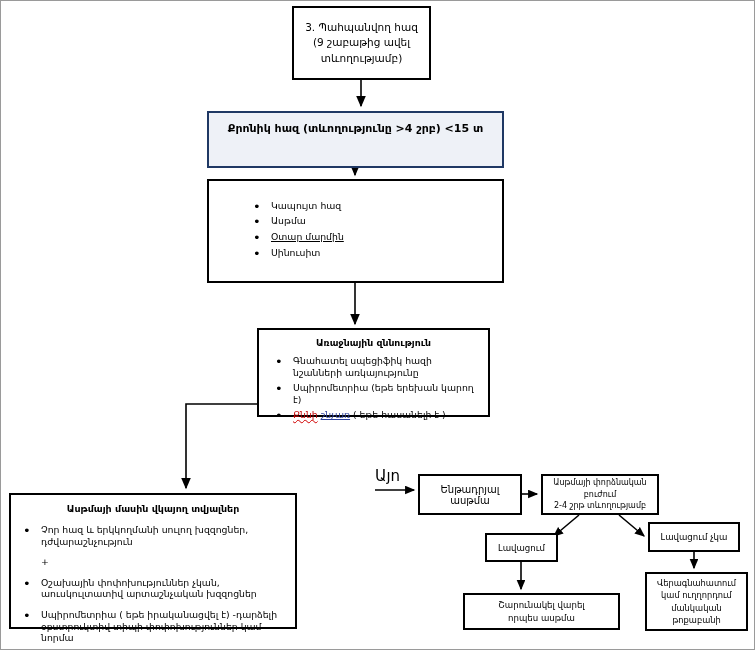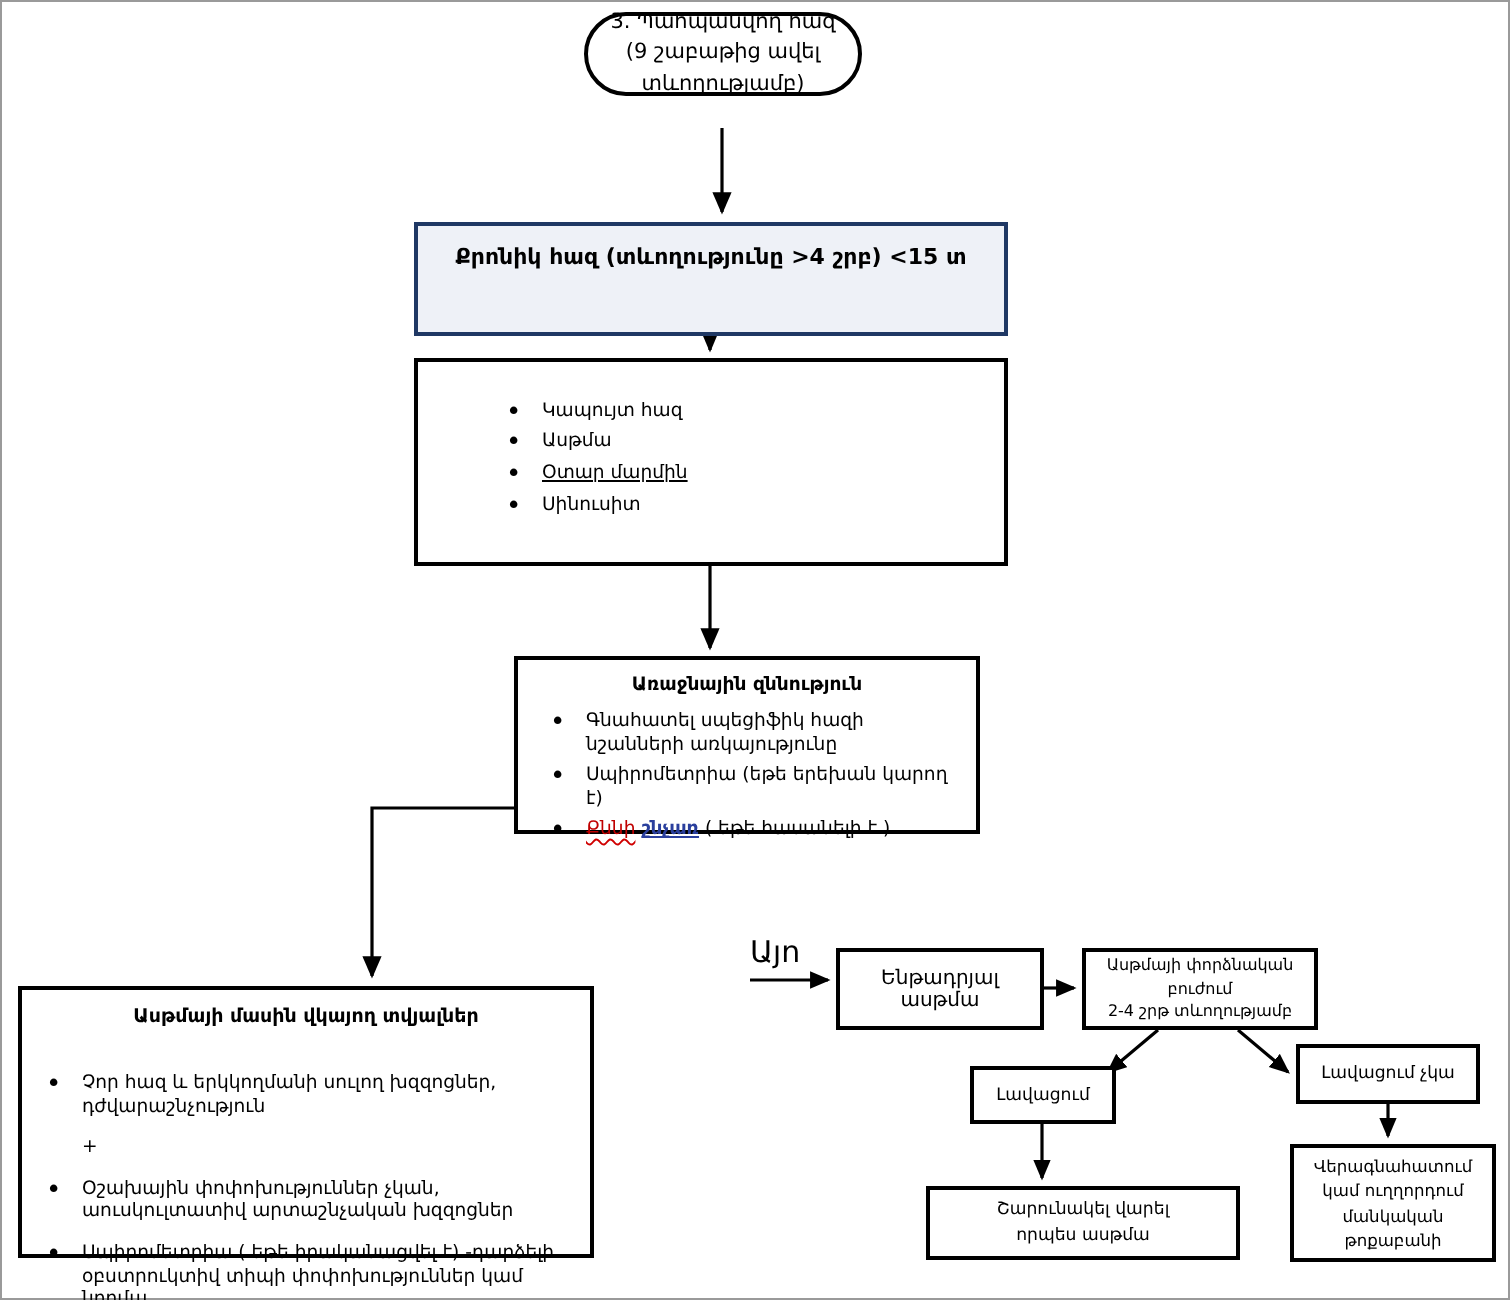--- a/index.html
+++ b/index.html
@@ -64,38 +64,36 @@
   
   .sp-red {
     color: #c00000;
     text-decoration: underline wavy #d00000;
     text-decoration-skip-ink: none;
   }
   .sp-blue {
     color: #2a3f9d;
     text-decoration: underline;
     text-decoration-color: #2a3f9d;
-    font-weight: bold;
   }
 
   svg.lines {
     position: absolute;
     left: 0;
     top: 0;
     width: 755px;
     height: 650px;
     pointer-events: none;
   }
 
   
   #box-title {
-    left: 291px; top: 5px; width: 139px; height: 42px;
+    left: 291px; top: 5px; width: 139px; height: 74px;
     font-size: 10.5px;
     line-height: 1.45;
-    border-radius: 24px;
   }
   #box-chronic {
     left: 206px; top: 110px; width: 297px; height: 57px;
     border: 2px solid #1f3864;
     background: #eef1f7;
   }
   #box-chronic .ttl {
     font-size: 11px;
     padding-bottom: 22px;
   }
@@ -111,21 +109,20 @@
     font-size: 9.3px;
     justify-content: flex-start;
   }
   #box-initial .ttl { font-size: 9.3px; margin-bottom: 7px; }
   #box-initial .bullets { padding-left: 6px; }
   #box-asthma {
     left: 8px; top: 492px; width: 288px; height: 136px;
     padding: 8px 8px 6px 8px;
     font-size: 9.3px;
     justify-content: flex-start;
-    gap: 12px;
   }
   #box-asthma .ttl { font-size: 9.5px; margin-bottom: 10px; }
   #box-asthma .bullets li { margin-bottom: 9px; }
   #box-suspected {
     left: 417px; top: 473px; width: 104px; height: 41px;
     font-size: 10px;
   }
   #box-trial {
     left: 540px; top: 473px; width: 118px; height: 41px;
     font-size: 8px;

